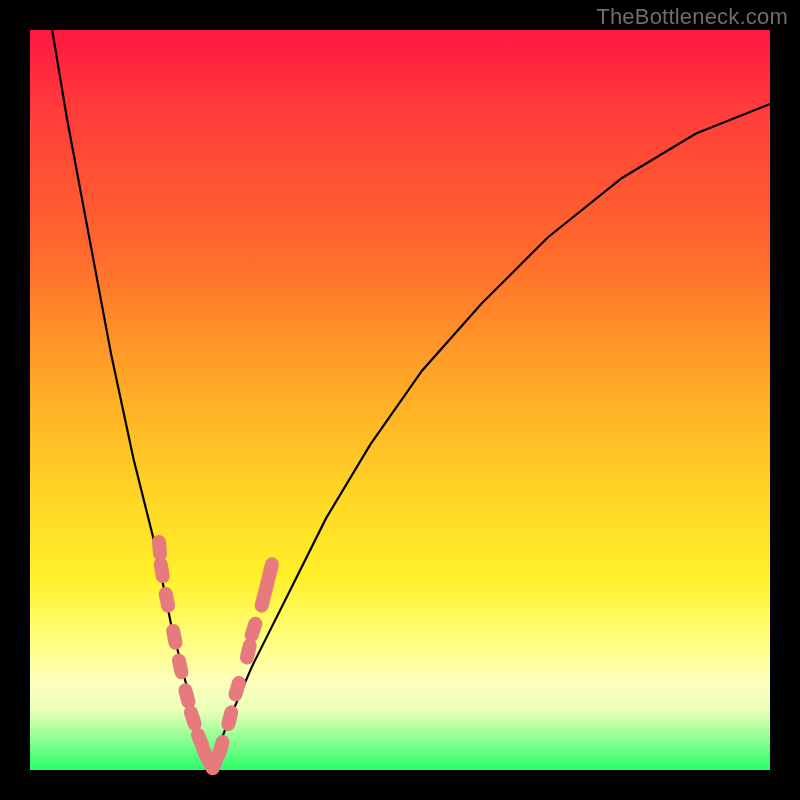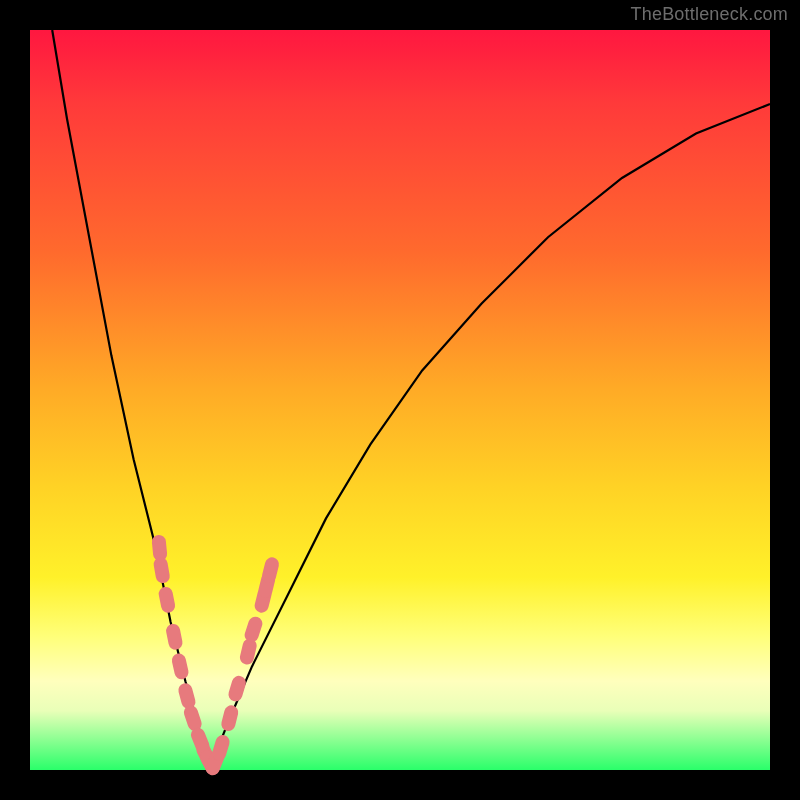--- a/index.html
+++ b/index.html
@@ -38,21 +38,21 @@
       #ffffbd 88%,
       #e9ffb8 92%,
       #2aff6a 100%
     );
   }
   .watermark {
     position: absolute;
     top: 4px;
     right: 12px;
     color: #6d6d6d;
-    font-size: 18px;
+    font-size: 22px;
     letter-spacing: 0.2px;
     user-select: none;
   }
   svg.curves {
     position: absolute;
     top: 0;
     left: 0;
     width: 740px;
     height: 740px;
     overflow: visible;

